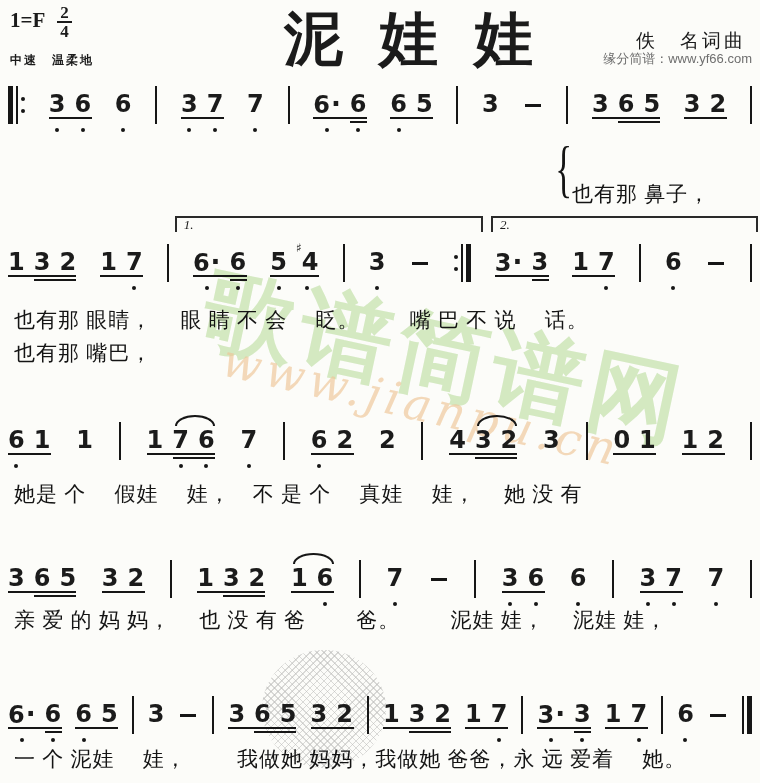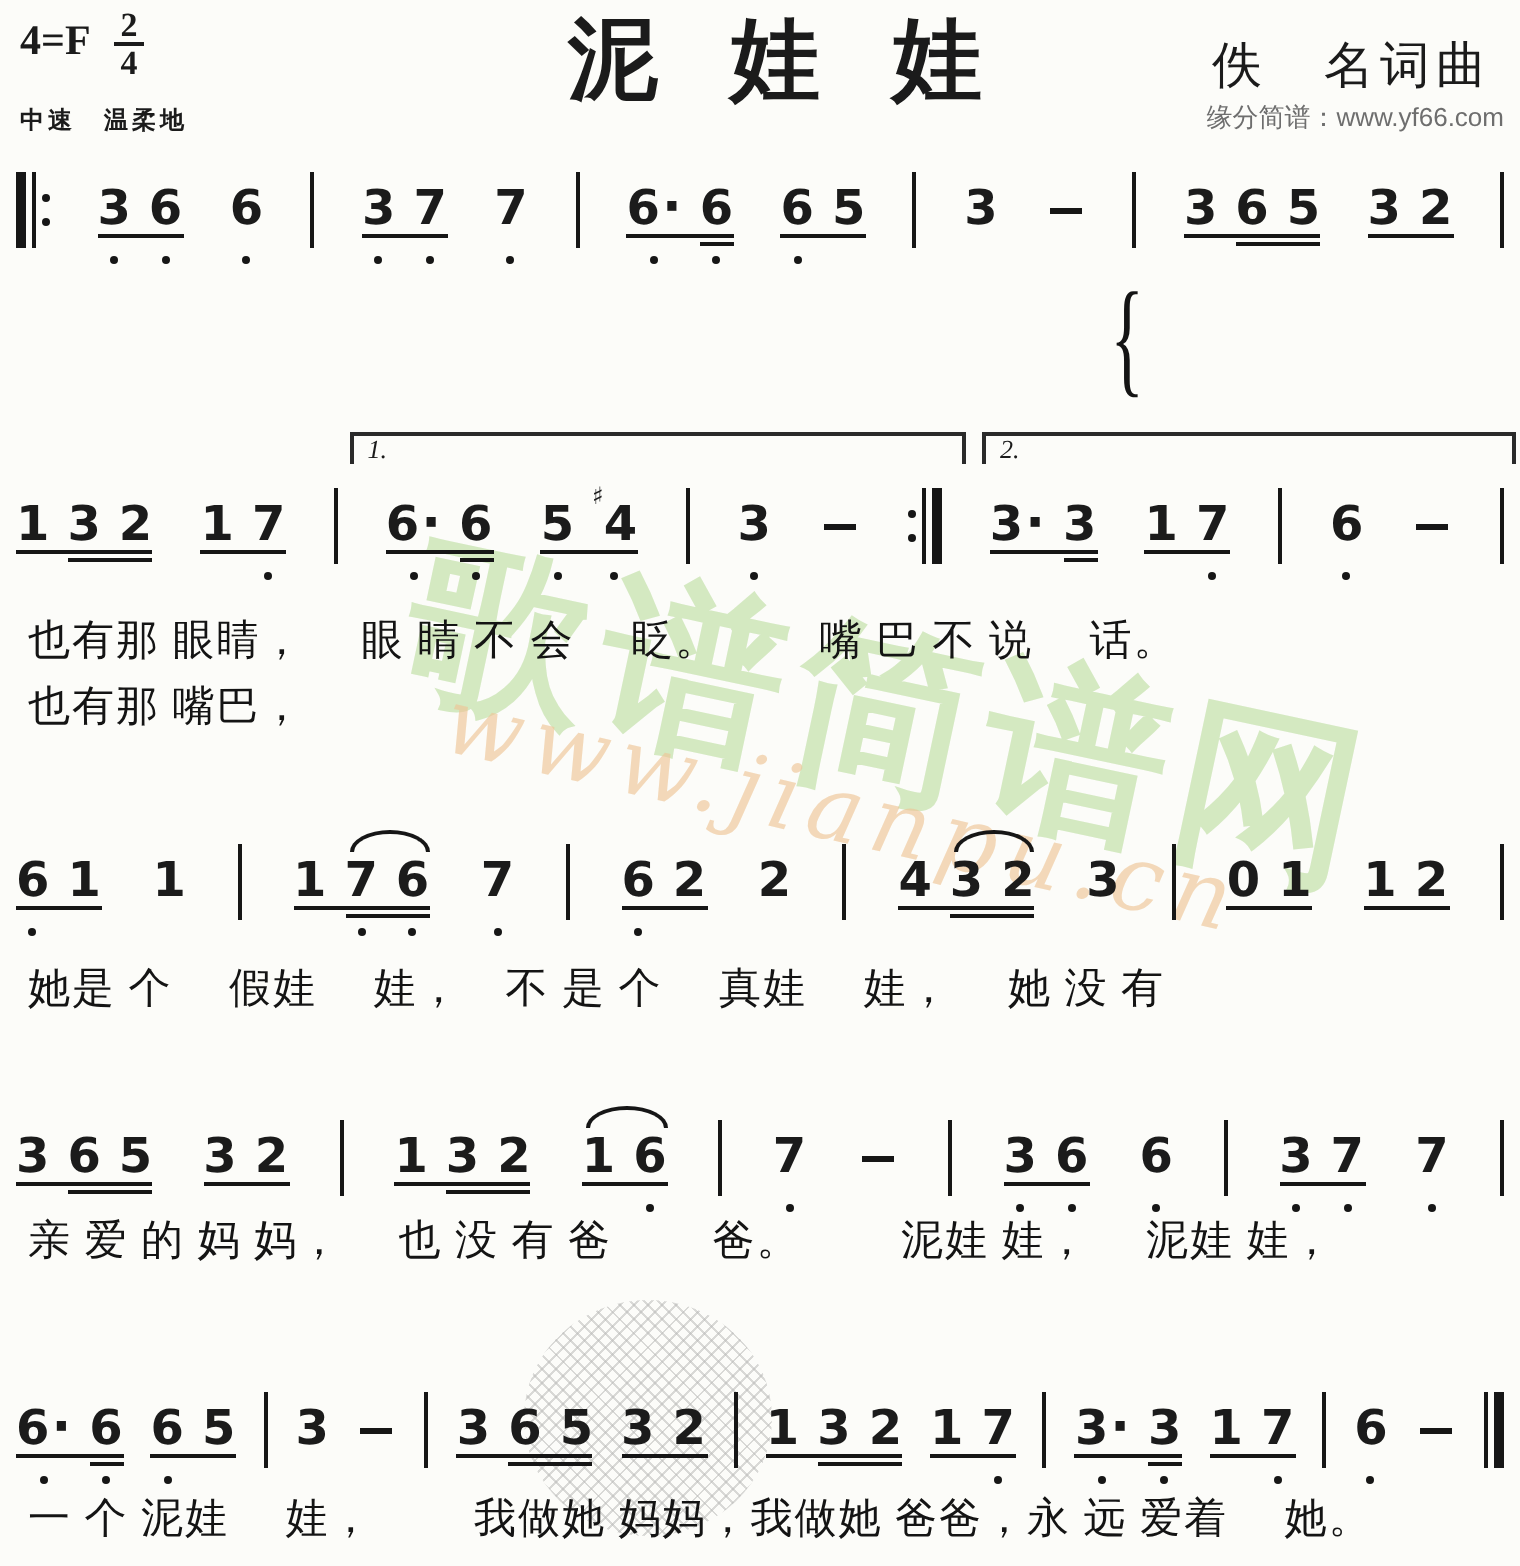--- a/index.html
+++ b/index.html
@@ -11,22 +11,22 @@
   .abs{position:absolute}
   .layer{position:absolute;left:0;right:0;z-index:2}
 
   
   .keyblock{left:10px;top:8px;display:flex;align-items:flex-start;gap:12px;z-index:2;
     font-family:"Liberation Serif", serif;font-weight:bold;font-size:21px}
   .tsfrac{display:inline-flex;flex-direction:column;align-items:center;font-size:17px;line-height:15px;margin-top:-3px}
   .tsfrac .t{border-bottom:2px solid #1b1b1b;padding:0 3px 1px}
   .tsfrac .b{padding:1px 3px 0}
   .tempo{left:10px;top:52px;font-size:12px;font-weight:bold;letter-spacing:2px;z-index:2;white-space:pre}
-  .title{left:284px;top:0;font-size:45px;font-weight:bold;letter-spacing:36px;white-space:nowrap;z-index:2}
-  .credit{right:14px;top:16px;font-size:25px;letter-spacing:3px;z-index:2;white-space:pre}
+  .title{left:284px;top:0;font-size:59px;font-weight:bold;letter-spacing:36px;white-space:nowrap;z-index:2}
+  .credit{right:14px;top:28px;font-size:19px;letter-spacing:3px;z-index:2;white-space:pre}
   .source{right:8px;top:50px;font-size:13px;color:#6e6e6e;z-index:2;white-space:pre}
 
   
   .wm-green{left:200px;top:296px;z-index:1;font-size:92px;font-weight:bold;letter-spacing:6px;
     color:rgba(178,216,148,.55);transform:rotate(12deg);white-space:nowrap}
   .wm-url{left:218px;top:378px;z-index:1;font-size:46px;font-style:italic;letter-spacing:5px;
     font-family:"DejaVu Serif", serif;color:rgba(238,196,150,.65);transform:rotate(13deg);white-space:nowrap}
   .wm-circle{left:262px;top:650px;width:124px;height:118px;border-radius:50%;z-index:1;opacity:.45;
     background:
       repeating-linear-gradient(45deg, rgba(110,110,110,.55) 0 1px, transparent 1px 5px),
@@ -86,21 +86,21 @@
   #sec-lyr5{top:745px}
 </style>
 </head>
 <body>
 
 <div class="abs wm-green">歌谱简谱网</div>
 <div class="abs wm-url">www.jianpu.cn</div>
 <div class="abs wm-circle"></div>
 
 <div class="abs keyblock">
-  <span>4=F</span>
+  <span>1=F</span>
   <span class="tsfrac">
     <span class="t">2</span>
     <span class="b">4</span>
   </span>
 </div>
 <div class="abs tempo">中速　温柔地</div>
 <div class="abs title">泥娃娃</div>
 <div class="abs credit">佚　名词曲</div>
 <div class="abs source">缘分简谱：www.yf66.com</div>
 
@@ -162,20 +162,21 @@
     <span class="grp">
       <span class="note">3</span>
       <span class="note">2</span>
       <i class="beam" style="left: 0px; width: 43px; bottom: 5px;"></i>
     </span>
     <span class="bar"></span>
   </div>
 
 <div class="layer" id="sec-lyr1">
   <span class="abs lyr brace">{</span>
+  <span class="abs lyr l1rb">也有那 鼻子，</span>
 </div>
 
 <div id="voltas">
   <div class="volta volta1">
     <span>1.</span>
   </div>
   <div class="volta volta2">
     <span>2.</span>
   </div>
 </div>

